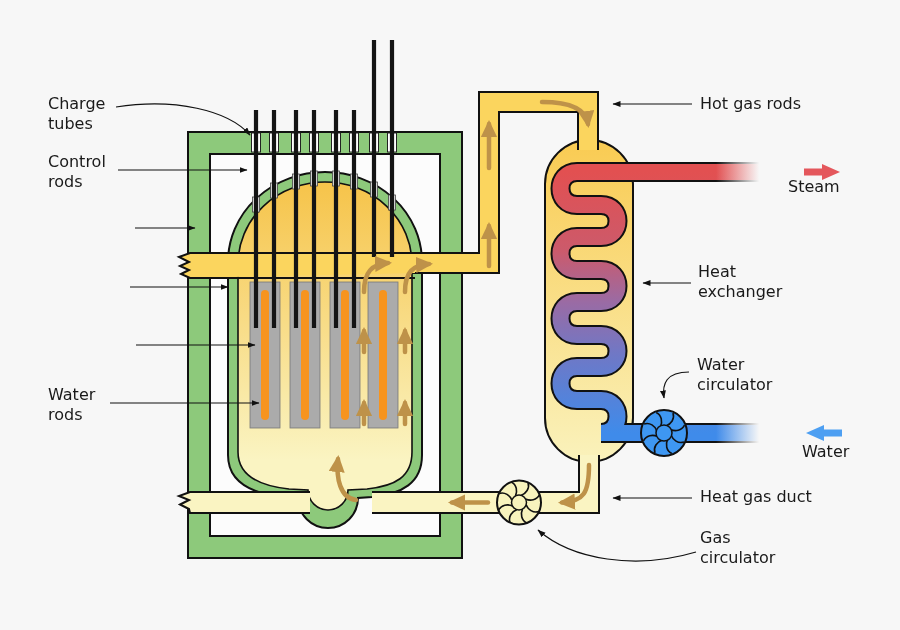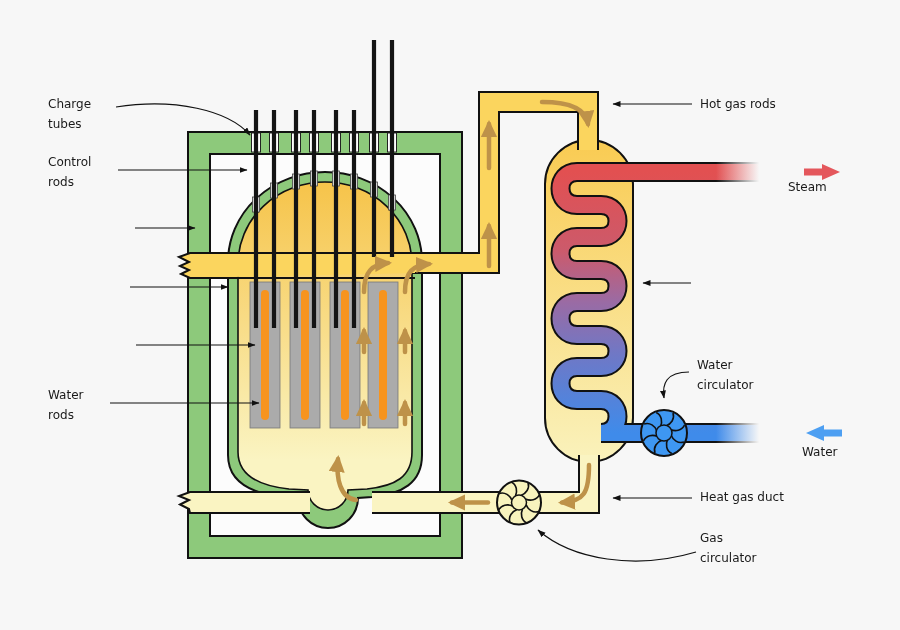--- a/index.html
+++ b/index.html
@@ -1,19 +1,19 @@
 <!DOCTYPE html>
 <html style="--c-background: #f7f7f7; --c-inner-gap: #fcfcfc; --c-shielding-green: #8dc97b; --c-hot-gas: #fbd55e; --c-cool-gas: #faf4c2; --c-vessel-gas-top: #f6c44b; --c-vessel-gas-bottom: #faf4c2; --c-hx-top: #f9cb52; --c-hx-bottom: #faf2bc; --c-moderator-gray: #ababab; --c-fuel-orange: #f7941e; --c-control-rod-black: #141414; --c-flow-arrow: #be9249; --c-coil-hot: #e25051; --c-coil-warm: #cc5a6b; --c-coil-mid: #9a6ba4; --c-coil-cool: #6f78c6; --c-coil-cold: #3f8bea; --c-steam-arrow: #e4575c; --c-water-blue: #3e97f2; --c-water-arrow: #4d9ff2; --c-gas-circulator-fill: #f8f3bd; --c-outline: #111111;"><head>
 <meta charset="utf-8">
 <style>
   html,body{margin:0;padding:0;}
   body{background:var(--c-background,#f7f7f7);font-family:"DejaVu Sans","Liberation Sans",sans-serif;}
   #stage{position:relative;width:900px;height:630px;background:var(--c-background,#f7f7f7);overflow:hidden;}
   #diagram-svg{position:absolute;left:0;top:0;}
-  .lbl{position:absolute;font-size:12px;line-height:20px;color:#1a1a1a;white-space:nowrap;}
+  .lbl{position:absolute;font-size:16px;line-height:20px;color:#1a1a1a;white-space:nowrap;}
 </style>
 </head>
 <body>
 
 <div id="stage">
 
 <svg id="diagram-svg" width="900" height="630" viewBox="0 0 900 630">
   <defs>
     <linearGradient id="vesselGrad" gradientUnits="userSpaceOnUse" x1="0" y1="185" x2="0" y2="460">
       <stop offset="0" stop-color="var(--c-vessel-gas-top)"></stop>
@@ -190,18 +190,19 @@
     <path d="M 696 552 C 636 570 572 560 538 530" marker-end="url(#mBlack)"></path>
   </g>
 </svg>
 
 <div class="lbl" style="left:48px;top:94px"><span>Charge</span><br><span>tubes</span></div>
 <div class="lbl" style="left:48px;top:152px"><span>Control</span><br><span>rods</span></div>
 <div class="lbl" style="left:48px;top:385px"><span>Water</span><br><span>rods</span></div>
 
 <div class="lbl" style="left:700px;top:94px"><span>Hot gas rods</span></div>
 <div class="lbl" style="left:788px;top:177px"><span>Steam</span></div>
+<div class="lbl" style="left:698px;top:262px"><span>Heat</span><br><span>exchanger</span></div>
 <div class="lbl" style="left:697px;top:355px"><span>Water</span><br><span>circulator</span></div>
 <div class="lbl" style="left:802px;top:442px"><span>Water</span></div>
 <div class="lbl" style="left:700px;top:487px"><span>Heat gas duct</span></div>
 <div class="lbl" style="left:700px;top:528px"><span>Gas</span><br><span>circulator</span></div>
 
 </div>
 
 </body></html>

